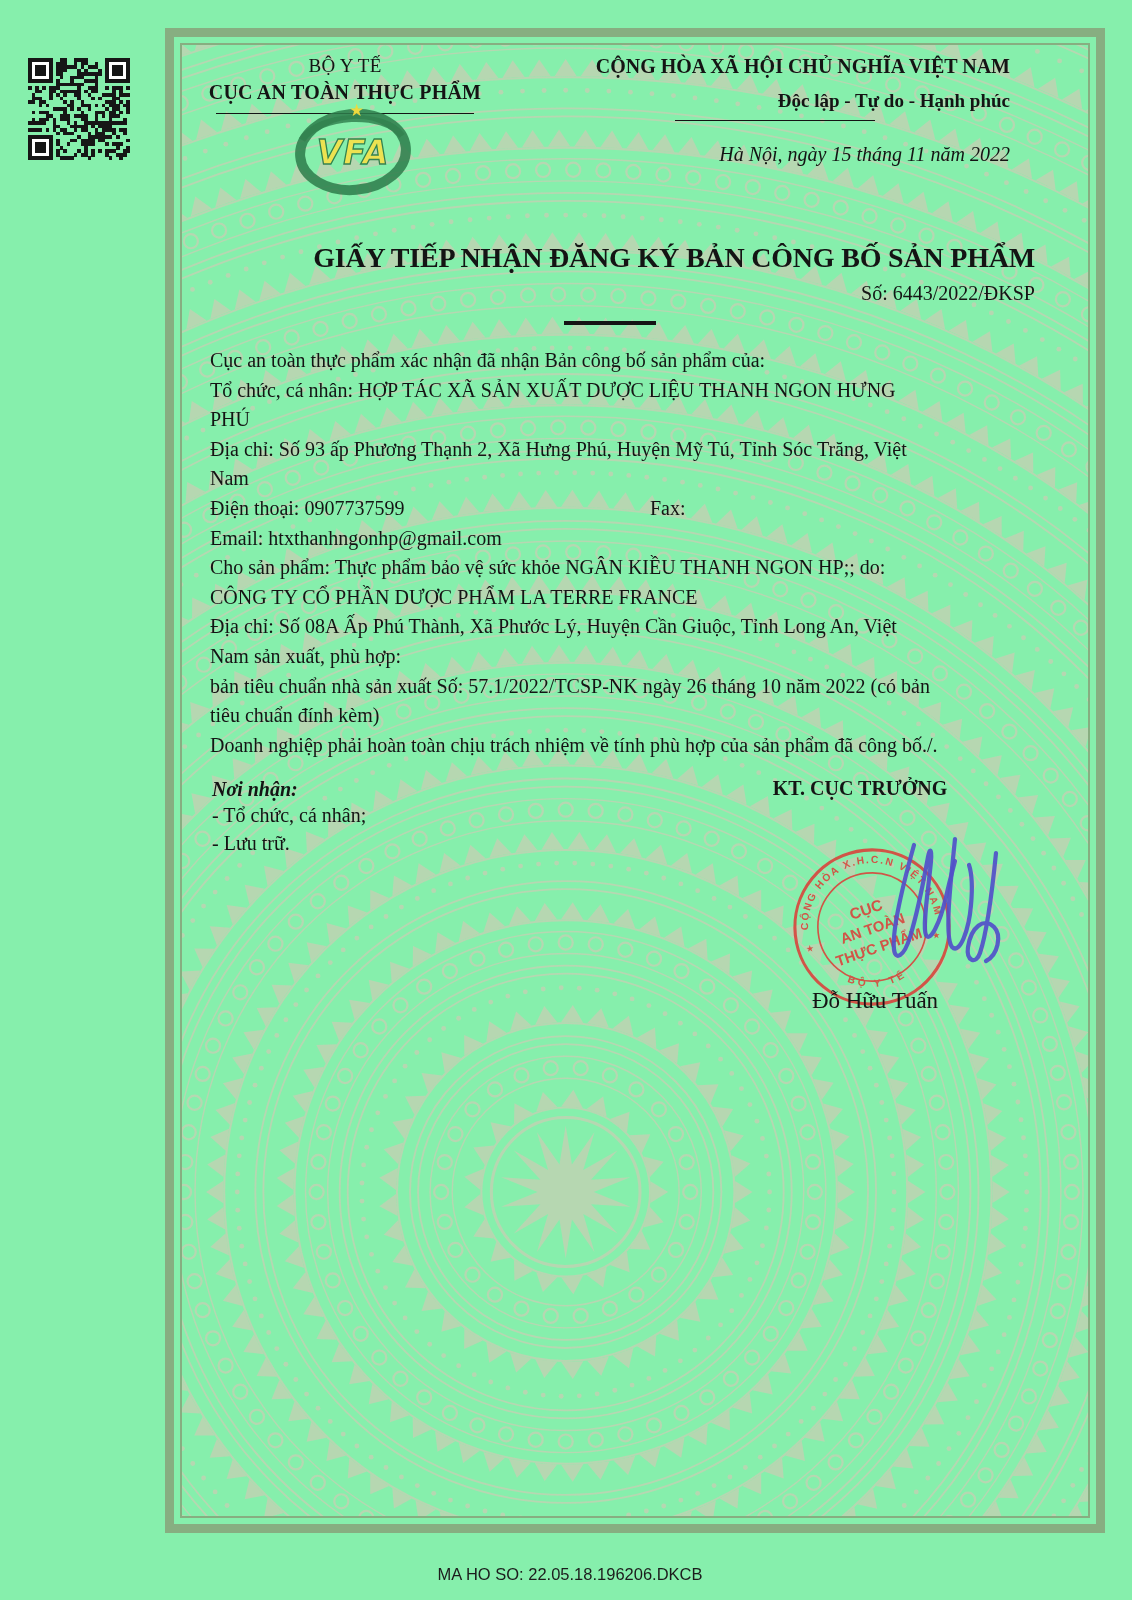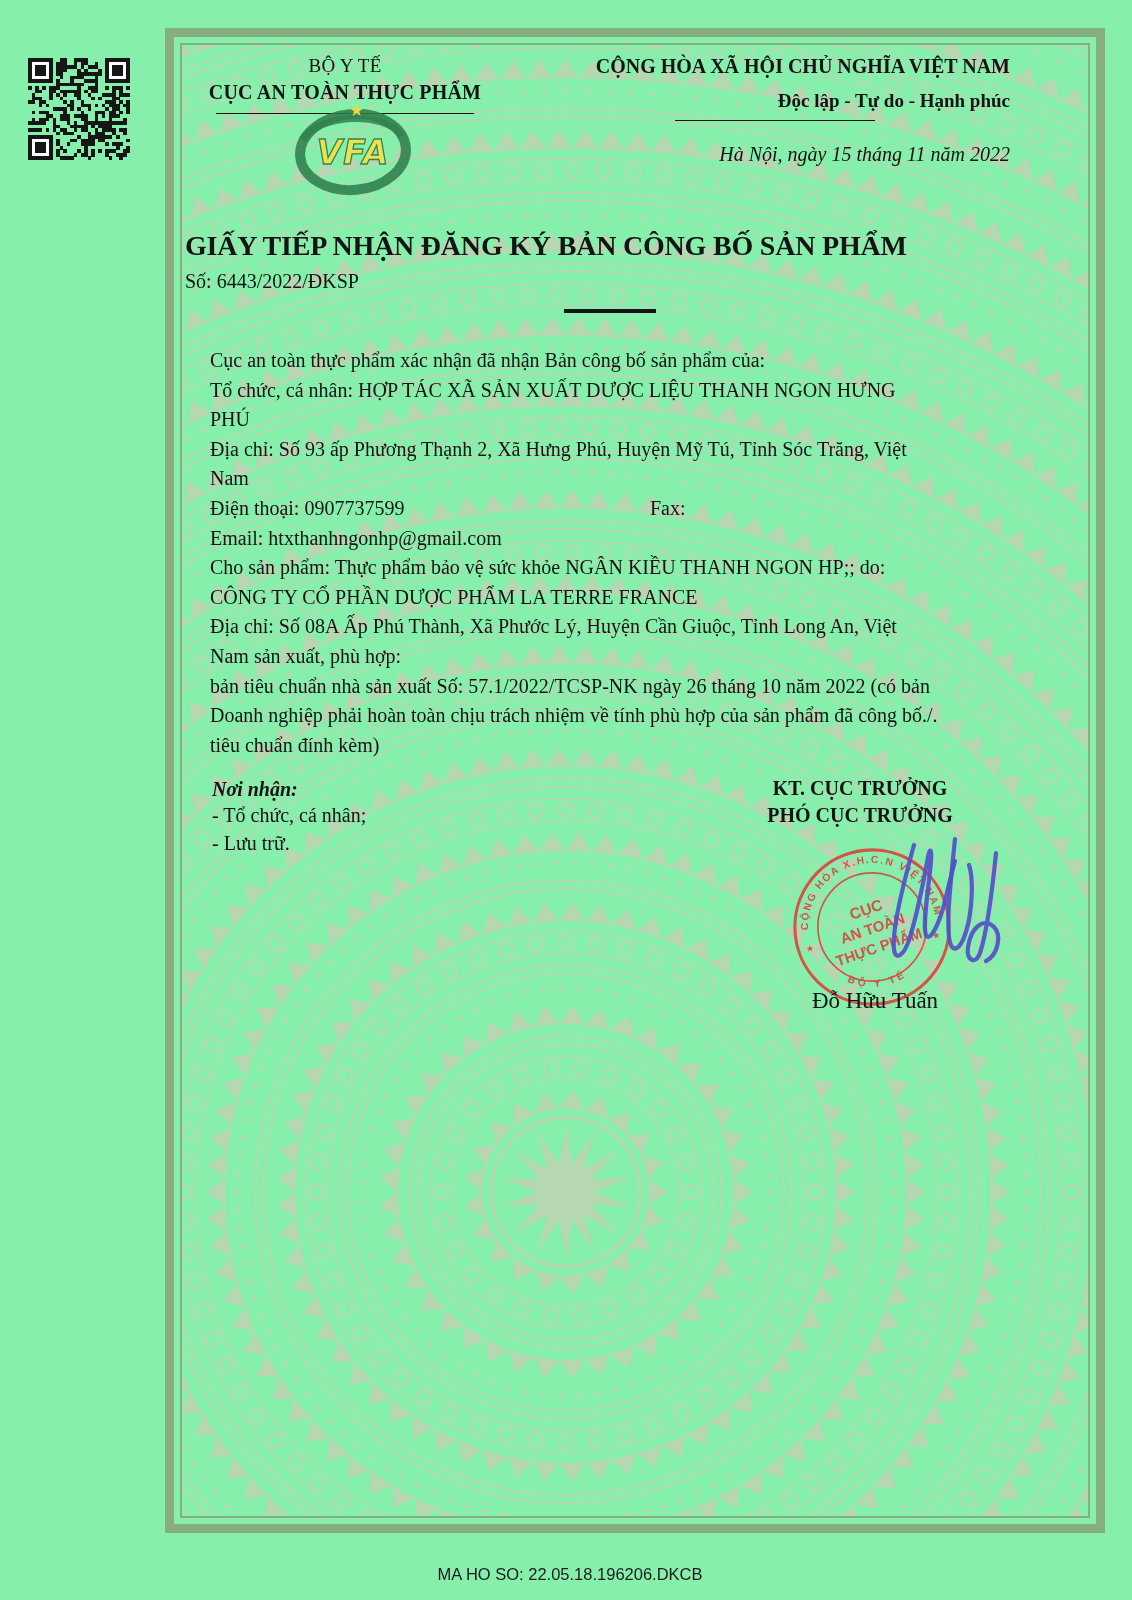--- a/index.html
+++ b/index.html
@@ -28,21 +28,21 @@
   .ministry{font-size:19px;letter-spacing:.3px;}
   .agency{font-size:20px;font-weight:bold;margin-top:4px;letter-spacing:.2px;}
   .hdr-underline-l{width:258px;border-top:1.6px solid var(--ink);margin:9px auto 0;}
   .logo{position:absolute;left:288px;top:100px;width:130px;height:96px;z-index:4;opacity:.95;}
   .hdr-right{position:absolute;left:540px;top:55px;width:470px;text-align:right;z-index:3;}
   .national{font-size:20px;font-weight:bold;}
   .motto{font-size:19px;font-weight:bold;margin-top:12px;}
   .hdr-underline-r{width:200px;border-top:1.6px solid var(--ink);margin:8px auto 0;}
   .dateline{font-size:20px;font-style:italic;margin-top:22px;}
   
-  .title-block{position:absolute;left:185px;top:230px;width:850px;text-align:left;z-index:3;}
+  .title-block{position:absolute;left:185px;top:242px;width:850px;text-align:right;z-index:3;}
   .doc-title{font-size:28px;font-weight:bold;letter-spacing:-.2px;}
   .doc-number{font-size:20px;margin-top:8px;}
   .title-divider{width:92px;height:3.5px;background:var(--ink);margin:16px auto 0;}
   
   .body-text{position:absolute;left:210px;top:346px;width:812px;font-size:20px;
     line-height:29.6px;z-index:3;}
   .body-text .ln{white-space:nowrap;}
   .phone-row{position:relative;white-space:nowrap;}
   .fax{position:absolute;left:440px;top:0;}
   
@@ -2088,33 +2088,32 @@
     <div class="ln phone-row">
       <span>Điện thoại: 0907737599</span>
       <span class="fax">Fax:</span>
     </div>
     <div class="ln">Email: htxthanhngonhp@gmail.com</div>
     <div class="ln">Cho sản phẩm: Thực phẩm bảo vệ sức khỏe NGÂN KIỀU THANH NGON HP;; do:</div>
     <div class="ln">CÔNG TY CỔ PHẦN DƯỢC PHẨM LA TERRE FRANCE</div>
     <div class="ln">Địa chỉ: Số 08A Ấp Phú Thành, Xã Phước Lý, Huyện Cần Giuộc, Tỉnh Long An, Việt</div>
     <div class="ln">Nam sản xuất, phù hợp:</div>
     <div class="ln">bản tiêu chuẩn nhà sản xuất Số: 57.1/2022/TCSP-NK ngày 26 tháng 10 năm 2022 (có bản</div>
+    <div class="ln">tiêu chuẩn đính kèm)</div>
     <div class="ln">Doanh nghiệp phải hoàn toàn chịu trách nhiệm về tính phù hợp của sản phẩm đã công bố./.</div>
-    <div class="ln">tiêu chuẩn đính kèm)</div>
   </div>
 
   <div class="recipients">
     <div class="recipients-label">Nơi nhận:</div>
     <div class="recipient">- Tổ chức, cá nhân;</div>
     <div class="recipient">- Lưu trữ.</div>
   </div>
 
   <div class="signer-titles">
     <div>KT. CỤC TRƯỞNG</div>
-    <div>PHÓ CỤC TRƯỞNG</div>
   </div>
 
   <svg class="stamp" viewBox="0 0 200 200">
     <circle class="stamp-stroke" cx="100" cy="100" r="94" stroke-width="3.8"></circle>
     <circle class="stamp-stroke" cx="100" cy="100" r="66" stroke-width="2"></circle>
     <defs>
       <path id="arcT" d="M 22,100 A 78,78 0 1 1 178,100"></path>
       <path id="arcB" d="M 27,100 A 73,73 0 0 0 173,100"></path>
     </defs>
     <text font-size="12.5" letter-spacing="2.2">

